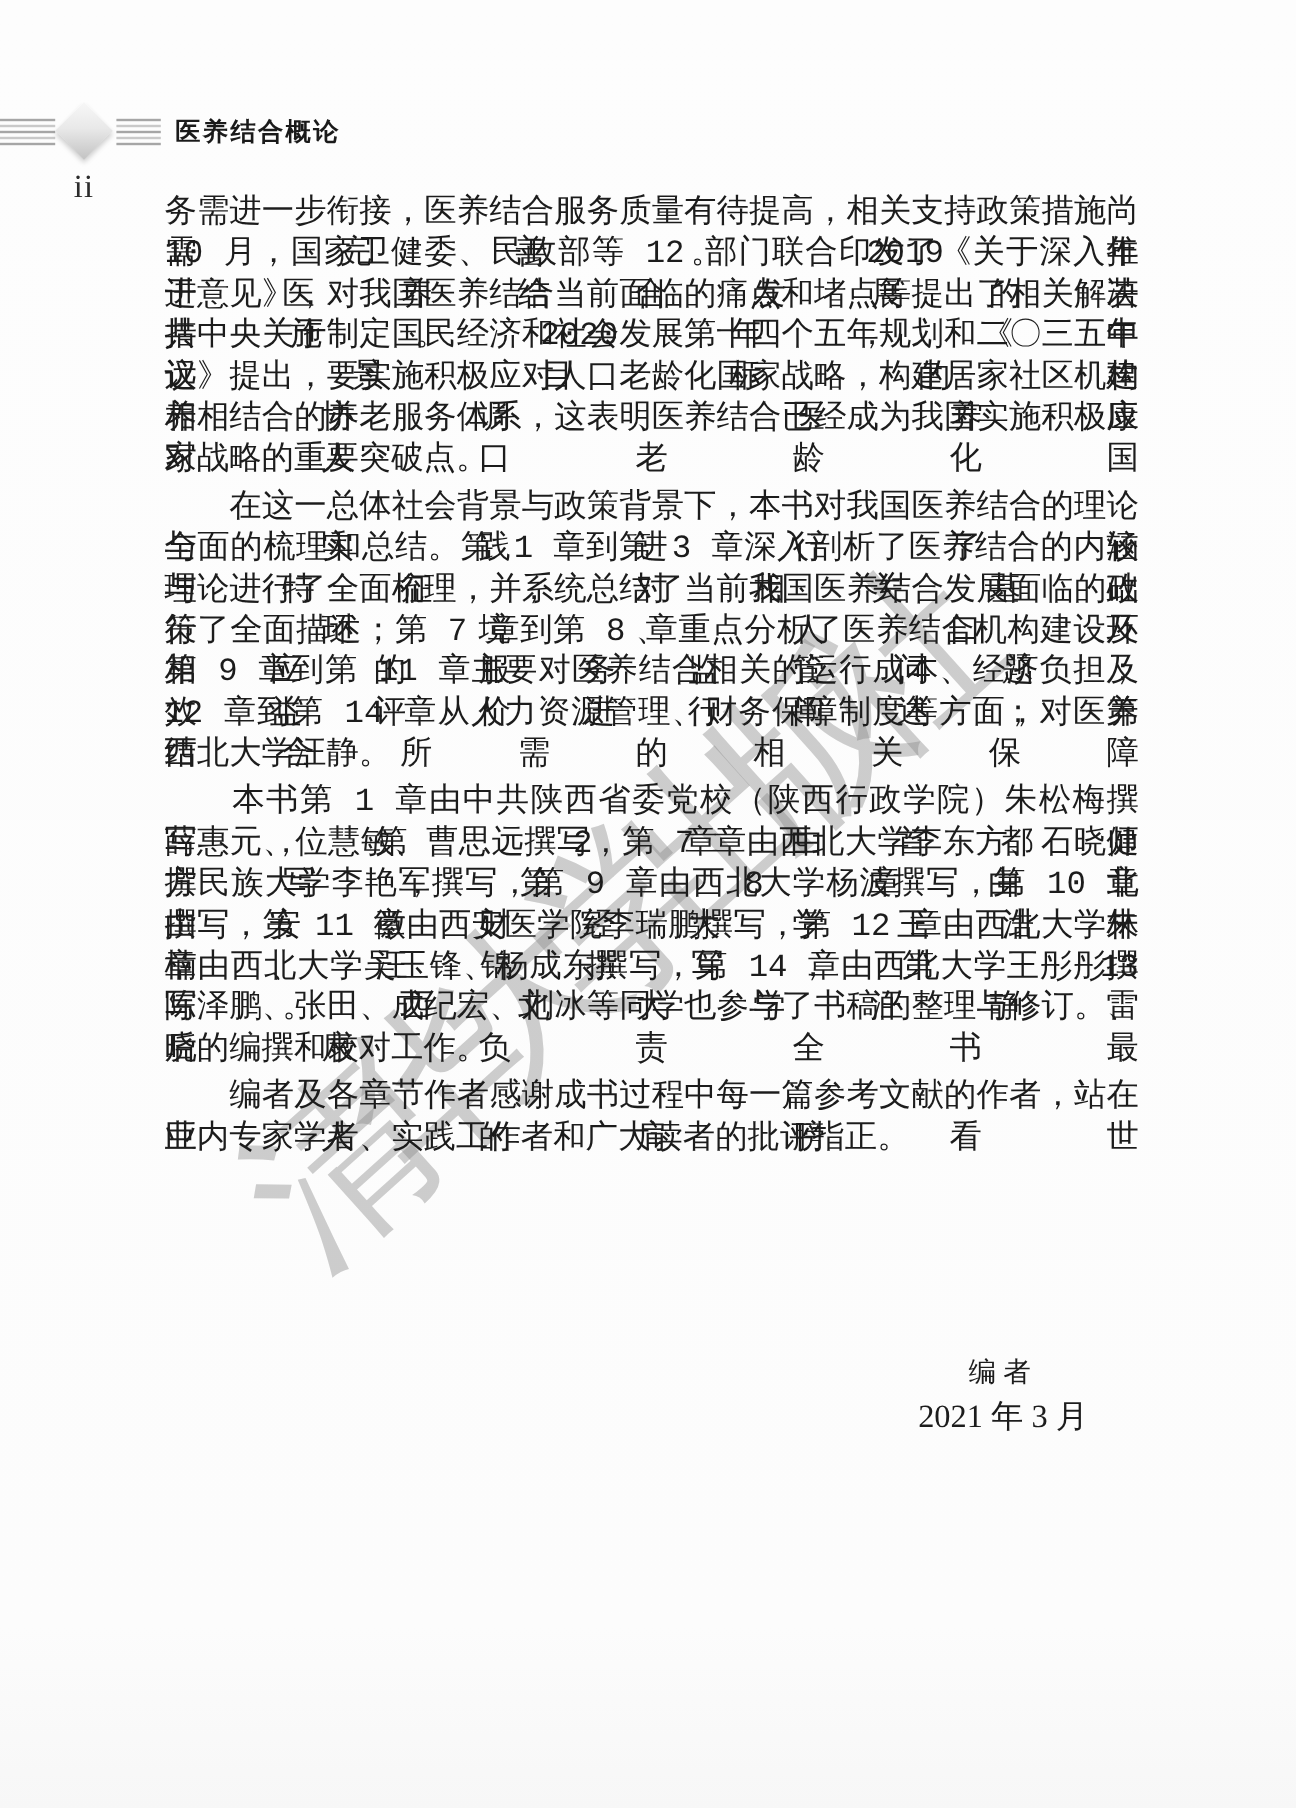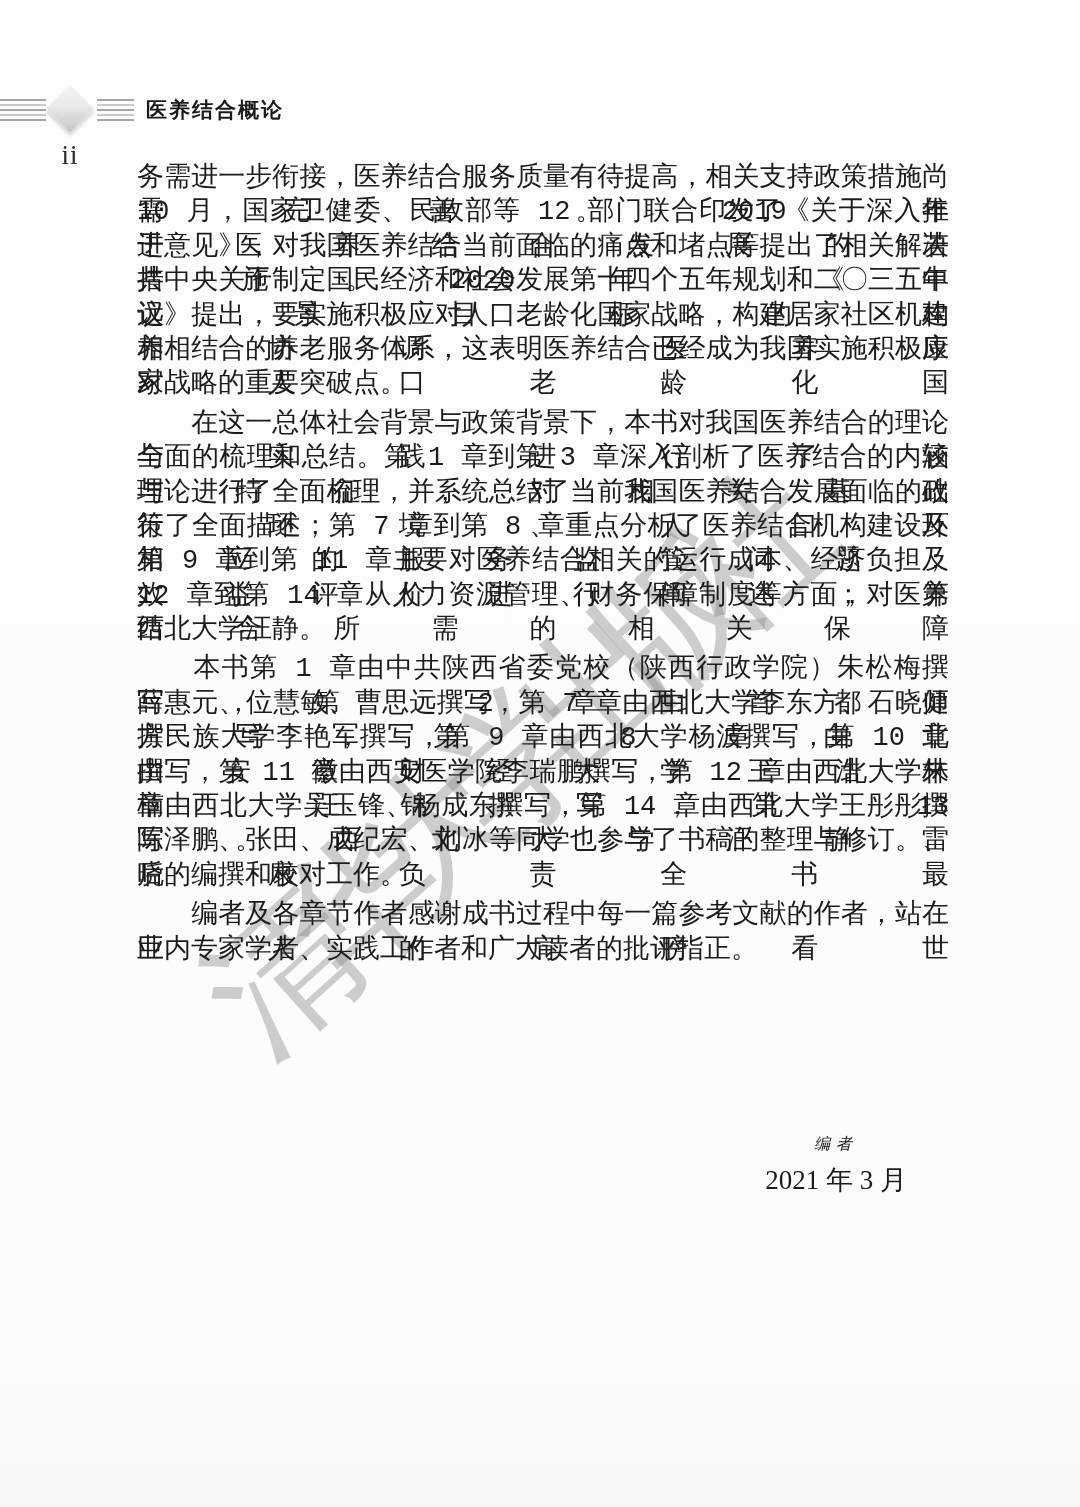--- a/index.html
+++ b/index.html
@@ -55,21 +55,21 @@
     line-height:34.4px; height:34.4px; white-space:nowrap;
     text-align:justify; text-align-last:left;font-family:Liberation Mono, monospace;
   }
   .line.fill { white-space:normal; text-align-last:justify; }
 
   
   .signature {
     position:absolute; left:756px; top:1128px; width:160px;
     text-align:center; z-index:2; color:#1c1c1c;
   }
-  .sig-author { font-size:16px; font-style:italic; letter-spacing:6px; line-height:32px; }
+  .sig-author { font-size:23px; letter-spacing:6px; line-height:32px; }
   .sig-date { font-size:27px; line-height:34px; margin-top:3px; }
 </style>
 </head>
 <body>
 
 <div class="page">
 
   <div>
     <div class="hline" style="left:0; top:99px;  width:46px;"></div>
     <div class="hline light" style="left:0; top:104px; width:46px;"></div>

